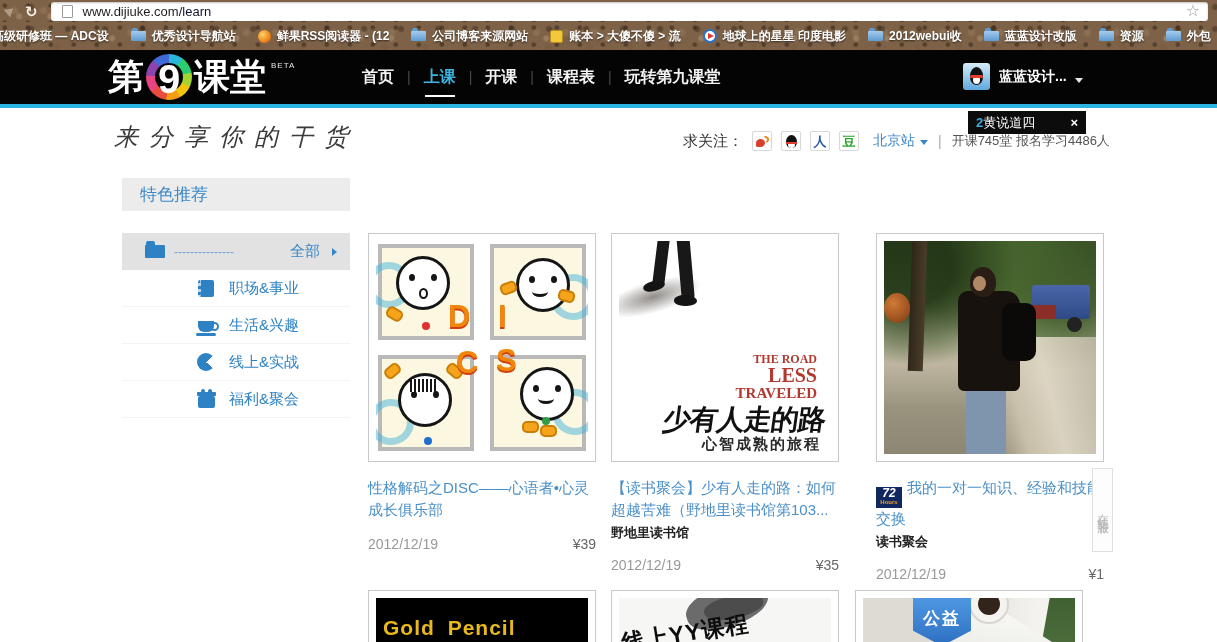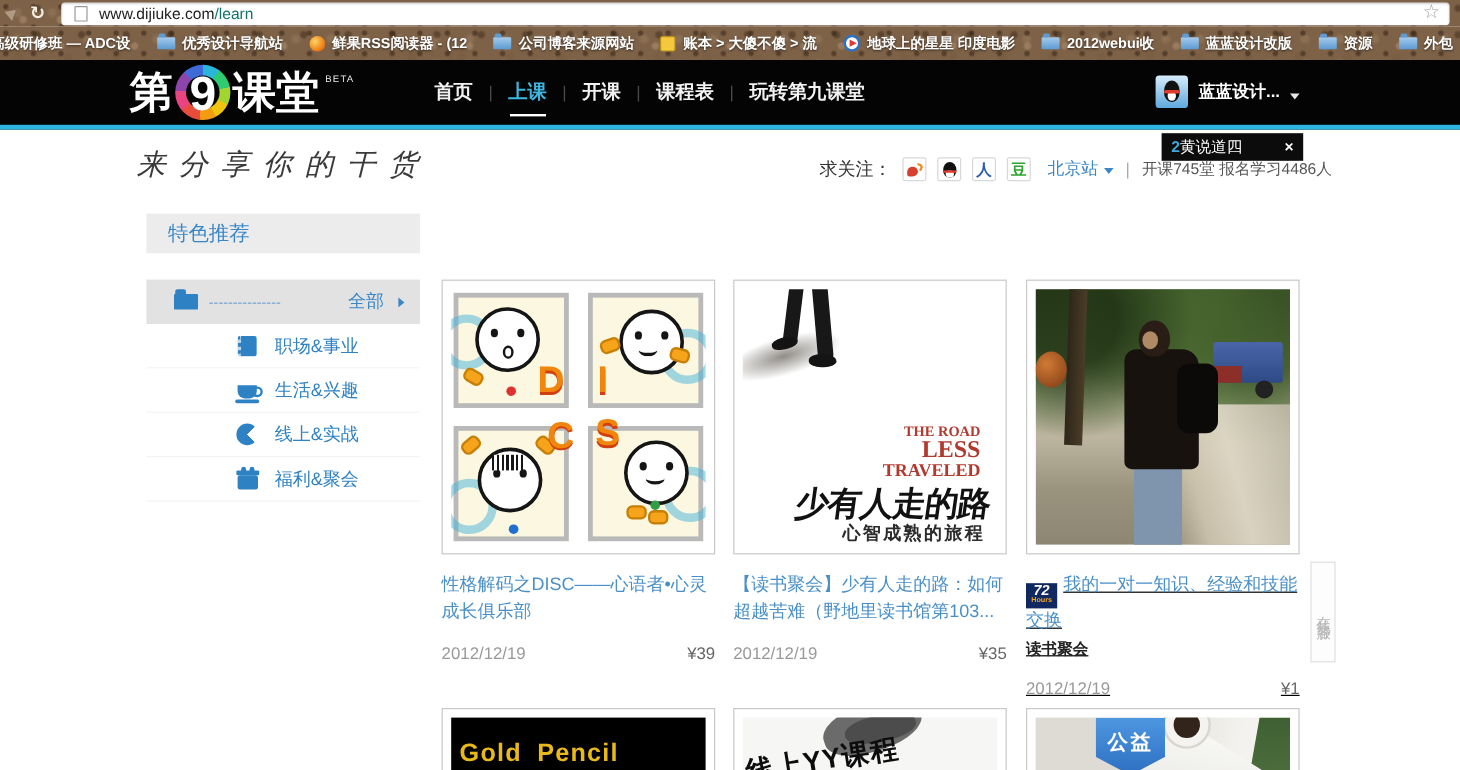--- a/index.html
+++ b/index.html
@@ -15,21 +15,21 @@
     radial-gradient(circle at 50% 50%, rgba(160,132,100,.4) 2px, transparent 5px);
     background-size:23px 17px,31px 23px,37px 29px,41px 31px,29px 21px;}
   .urlrow{position:absolute;left:0;top:0;width:100%;height:22px;display:flex;align-items:center;}
   .navarrow{margin-left:6px;width:0;height:0;border-left:8px solid rgba(236,224,206,.45);
             border-top:5px solid transparent;border-bottom:5px solid transparent;transform:rotate(-40deg);}
   .reload{margin-left:11px;color:#f6efe3;font-size:15px;font-weight:bold;line-height:1;cursor:pointer;}
   .urlbar{margin-left:13px;flex:1;height:19px;background:#fff;border-radius:3px;display:flex;align-items:center;
           padding:0 8px;margin-right:9px;box-shadow:inset 0 1px 2px rgba(0,0,0,.25);}
   .docicon{width:9px;height:11px;border:1px solid #9a9a9a;background:#fff;border-radius:1px;margin:0 10px 0 3px;flex:none;}
   .urlhost{font-size:13px;color:#1f1f1f;}
-  .urlpath{font-size:13px;color:#0f766e;}
+  .urlpath{font-size:13px;color:#0f172a;}
   .star{margin-left:auto;color:#a0a0a0;font-size:16px;line-height:1;cursor:pointer;}
 
   .bmrow{position:absolute;left:0;top:22px;width:100%;height:28px;display:flex;align-items:center;overflow:hidden;}
   .bm{display:flex;align-items:center;margin-right:22px;flex:none;cursor:pointer;}
   .bm.first{margin-left:-8px;}
   .bml{font-size:12px;font-weight:bold;color:#fff;text-shadow:0 1px 2px rgba(0,0,0,.65);white-space:nowrap;}
   .bmic{margin-right:6px;flex:none;display:inline-block;}
   .ic-folder{width:15px;height:10px;background:linear-gradient(180deg,#a6cbec,#5d9bd3);border-radius:1px;position:relative;}
   .ic-folder::before{content:'';position:absolute;top:-3px;left:1px;width:6px;height:3px;background:#5d9bd3;border-radius:2px 2px 0 0;}
   .ic-rss{width:13px;height:13px;border-radius:50%;background:radial-gradient(circle at 35% 35%,#fbd46a,#f08c1e 55%,#d9480f);}
@@ -408,27 +408,28 @@
         <div class="entitle">
           <div class="e1">THE ROAD</div>
           <div class="e2">LESS</div>
           <div class="e3">TRAVELED</div>
         </div>
         <div class="cntitle">少有人走的路</div>
         <div class="subt">心智成熟的旅程</div>
       </div>
     </div>
     <div class="ctitle">【读书聚会】少有人走的路：如何超越苦难（野地里读书馆第103...</div>
+    <div class="cauthor">野地里读书馆</div>
     <div class="cmeta">
       <span class="cdate">2012/12/19</span>
       <span class="cprice">¥35</span>
     </div>
   </div>
 
-  <div class="card" style="left:855px;top:233px;text-decoration:underline;">
+  <div class="card" style="left:876px;top:233px;">
     <div class="imgbox">
       <div class="cimg">
         <div class="mbase"></div>
         <div class="mfol"></div>
         <div class="mpath"></div>
         <div class="mtrunk"></div>
         <div class="mball"></div>
         <div class="mtruck"></div>
         <div class="mtruckr"></div>
         <div class="mtruckw"></div>

